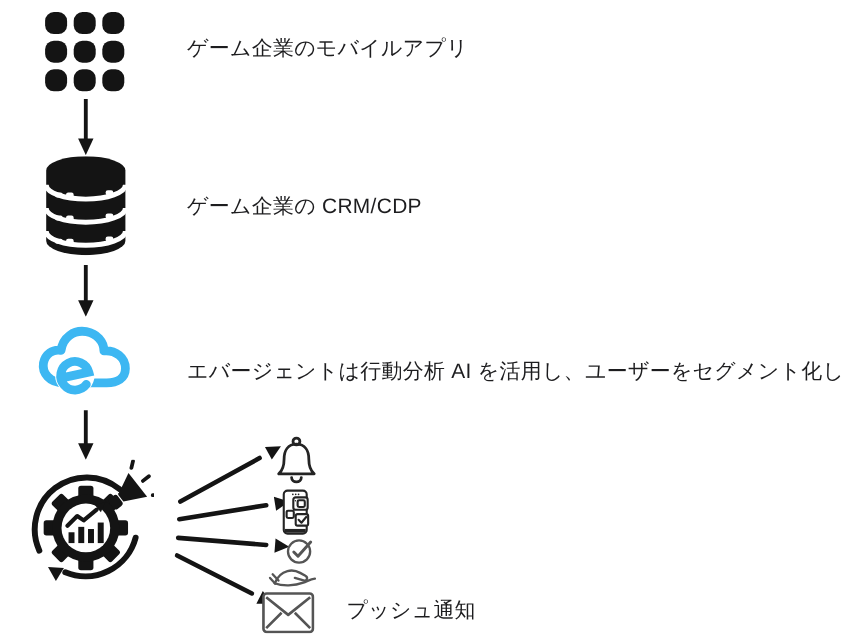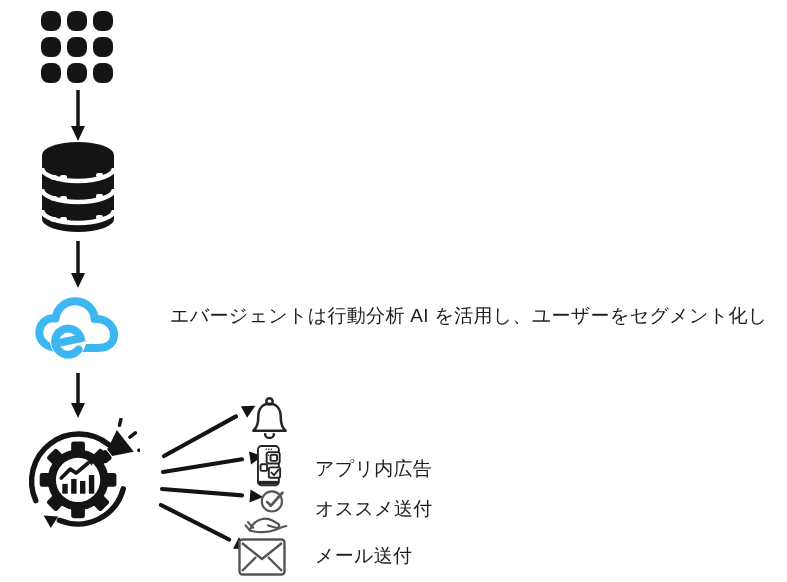--- a/index.html
+++ b/index.html
@@ -7,21 +7,21 @@
     --cloud-blue:#3db7f2;
     --text:#1d1d1f;
     --outline-dark:#242424;
     --outline-gray:#555555;
   }
   *{margin:0;padding:0;box-sizing:border-box;}
   body{background:#ffffff;font-family:"Liberation Sans","DejaVu Sans",sans-serif;}
   .canvas{position:relative;width:787px;height:582px;background:#ffffff;overflow:hidden;}
   .abs{position:absolute;}
   .label{position:absolute;font-size:19px;line-height:26px;color:var(--text);white-space:nowrap;letter-spacing:.3px;}
-  .label-multi{line-height:32px;}
+  .label-multi{line-height:32px;margin-top:23px;}
   .label-multi span{display:block;white-space:nowrap;}
   svg{display:block;}
   .flow-icon{color:var(--icon-black);}
   .cloud-icon{color:var(--cloud-blue);}
   .gray-icon{color:var(--outline-gray);}
   .dark-icon{color:var(--outline-dark);}
 </style>
 </head>
 <body>
 
@@ -33,20 +33,21 @@
         <rect x="27" y="1" width="20" height="20" rx="8"></rect>
         <rect x="53" y="1" width="20" height="20" rx="8"></rect>
       <rect x="1" y="27" width="20" height="20" rx="8"></rect>
         <rect x="27" y="27" width="20" height="20" rx="8"></rect>
         <rect x="53" y="27" width="20" height="20" rx="8"></rect>
       <rect x="1" y="53" width="20" height="20" rx="8"></rect>
         <rect x="27" y="53" width="20" height="20" rx="8"></rect>
         <rect x="53" y="53" width="20" height="20" rx="8"></rect>
     </svg>
   </div>
+  <div class="label" style="left:170px;top:32px;">ゲーム企業のモバイルアプリ</div>
 
   <div class="abs flow-icon" style="left:66px;top:89px;">
     <svg width="24" height="52" viewBox="0 0 24 52">
       <line x1="12" y1="1" x2="12" y2="39" stroke="currentColor" stroke-width="3.5"></line>
       <polygon points="5,37 19,37 12,52" fill="currentColor"></polygon>
     </svg>
   </div>
 
   <div class="abs flow-icon" style="left:40px;top:142px;">
     <svg width="76" height="90" viewBox="0 0 76 90">
@@ -58,20 +59,21 @@
           <rect x="56" y="31" width="7" height="4.5" rx="2"></rect>
         <rect x="10" y="54" width="7" height="4.5" rx="2"></rect>
           <rect x="20" y="54" width="7" height="4.5" rx="2"></rect>
           <rect x="56" y="52" width="7" height="4.5" rx="2"></rect>
         <rect x="10" y="75" width="7" height="4.5" rx="2"></rect>
           <rect x="20" y="75" width="7" height="4.5" rx="2"></rect>
           <rect x="56" y="73" width="7" height="4.5" rx="2"></rect>
       </g>
     </svg>
   </div>
+  <div class="label" style="left:170px;top:176px;">ゲーム企業の CRM/CDP</div>
 
   <div class="abs flow-icon" style="left:66px;top:240px;">
     <svg width="24" height="48" viewBox="0 0 24 48">
       <line x1="12" y1="1" x2="12" y2="35" stroke="currentColor" stroke-width="3.5"></line>
       <polygon points="5,33 19,33 12,48" fill="currentColor"></polygon>
     </svg>
   </div>
 
   <div class="abs cloud-icon" style="left:30px;top:284px;">
     <svg width="96" height="86" viewBox="0 0 96 86">
@@ -162,35 +164,33 @@
         <circle cx="20.5" cy="5.3" r="0.9" fill="currentColor" stroke="none"></circle>
         <circle cx="23.5" cy="5.3" r="0.9" fill="currentColor" stroke="none"></circle>
       <rect x="18" y="8.5" width="15" height="13" rx="2.5" fill="#ffffff"></rect>
       <rect x="22.5" y="11.5" width="7.5" height="7" rx="1.5"></rect>
       <circle cx="20.2" cy="12" r="0.8" fill="currentColor" stroke="none"></circle>
       <rect x="11" y="22.5" width="7.5" height="7.5" rx="1.5" fill="#ffffff"></rect>
       <rect x="20.5" y="26" width="13" height="12" rx="2" fill="#ffffff"></rect>
       <path d="M23.5 32 L26.5 35 L31.5 29" stroke-linecap="round"></path>
     </svg>
   </div>
-  <div class="label" style="left:315px;top:456px;">アプリ内広告</div>
 
   <div class="abs gray-icon" style="left:242px;top:487px;">
     <svg width="54" height="48" viewBox="0 0 54 50" fill="none" stroke="currentColor" stroke-width="2.2" stroke-linecap="round" stroke-linejoin="round">
       <circle cx="30" cy="15" r="10.5" fill="#ffffff"></circle>
       <path d="M25 15.5 L29 19.5 L41 6" stroke-width="2.8"></path>
       <path d="M7 45 C9 40 13 35 19 33.5 C24 32.2 28 33.5 31 35.2 L36 38 C38.8 39.6 37.6 43.4 34.2 42.4 L26 40"></path>
       <path d="M7 45 C14 48 26 47.6 34 44.5 C38 43 41 41 45 40.6"></path>
       <path d="M2.5 40 L7.5 45.5 M5 36.5 L10.5 42.5"></path>
     </svg>
   </div>
-  <div class="label" style="left:315px;top:496px;">オススメ送付</div>
 
   <div class="abs gray-icon" style="left:238px;top:538px;">
     <svg width="48" height="38" viewBox="0 0 48 38" fill="none" stroke="currentColor" stroke-width="2.4" stroke-linejoin="round">
       <rect x="1.5" y="1.5" width="45" height="35" rx="3" fill="#ffffff"></rect>
       <path d="M4 5 L24 21 L44 5"></path>
       <path d="M4 33 L18 19 M44 33 L30 19"></path>
     </svg>
   </div>
-  <div class="label" style="left:315px;top:543px;">メール送付</div>
+  <div class="label" style="left:315px;top:543px;">プッシュ通知</div>
 
 </div>
 
 </body></html>

